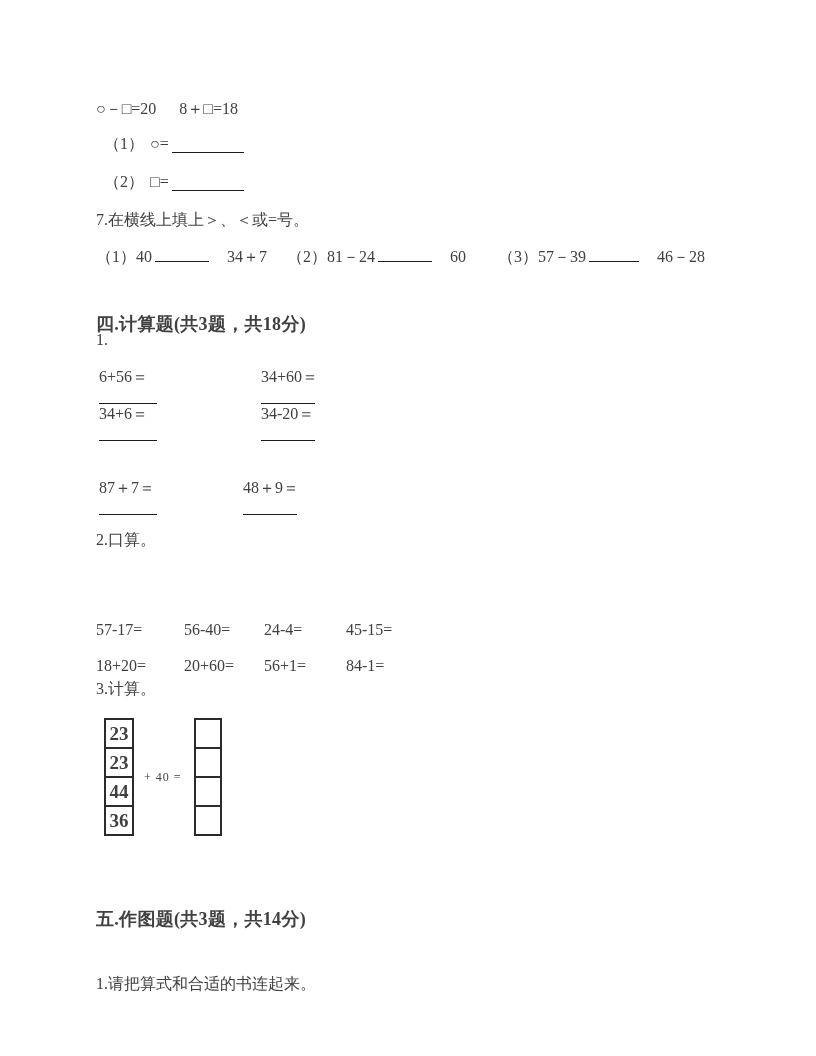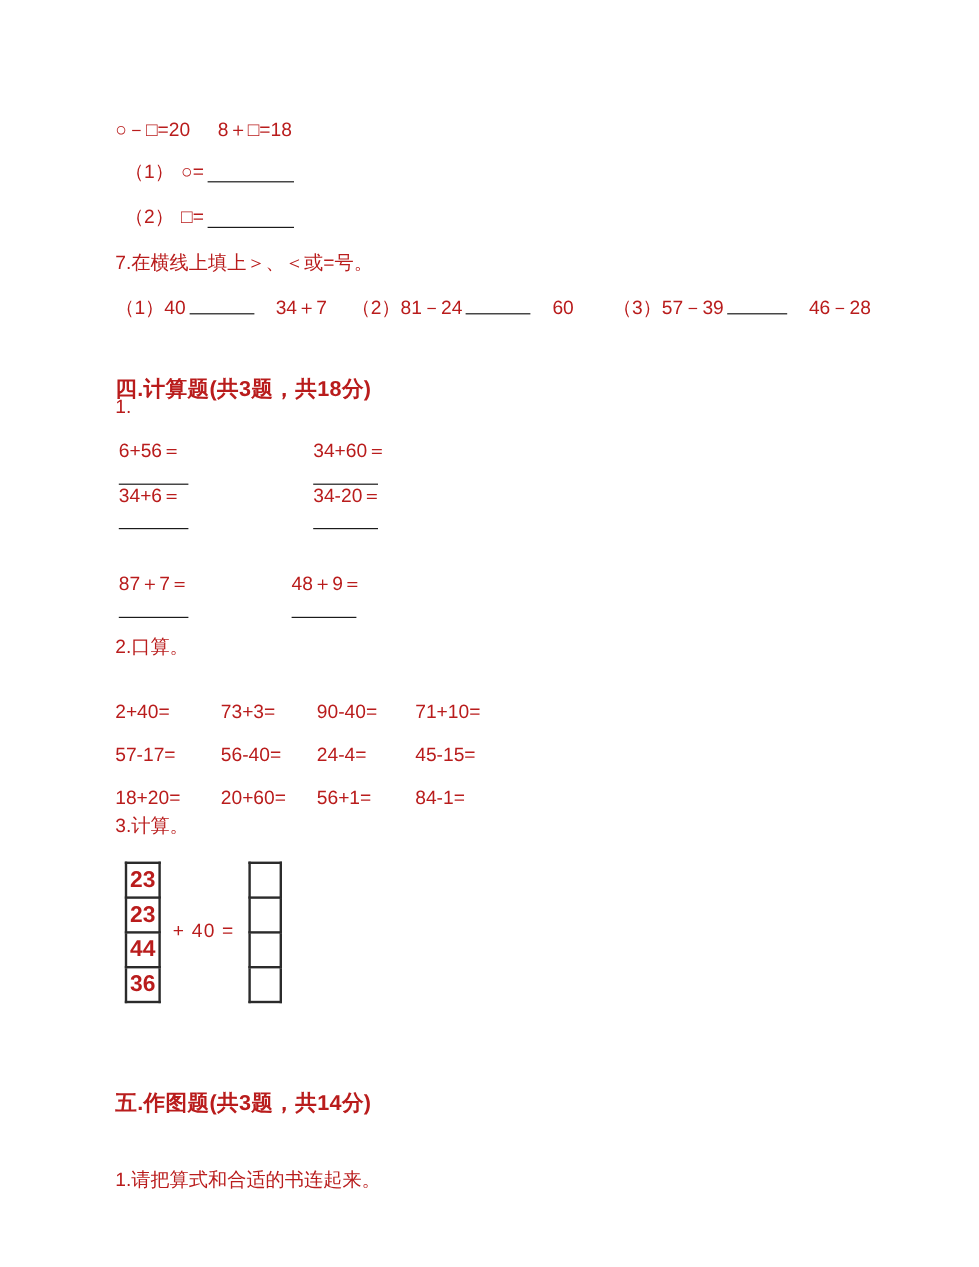--- a/index.html
+++ b/index.html
@@ -1,22 +1,22 @@
 <!DOCTYPE html>
 <html><head>
 <meta charset="utf-8">
 <style>
   html,body{margin:0;padding:0;background:#e8e8e8;}
   .page{
     position:relative;
     width:816px;height:1056px;
     margin:0 auto;
     background:#ffffff;
-    font-family:Liberation Sans, sans-serif;
-    color:#b91c1c;
+    font-family:Liberation Serif, serif;
+    color:#404040;
     font-size:16px;
     overflow:hidden;
   }
   .line{position:absolute;left:96px;white-space:nowrap;line-height:1.25;}
   .heading{font-weight:700;font-size:18px;letter-spacing:0.3px;margin-top:28px;}
   .blank{
     display:inline-block;
     border-bottom:1.5px solid #1b1b1b;
     height:1em;
     vertical-align:-4px;
@@ -42,21 +42,21 @@
   }
   table.numcol{border-collapse:collapse;}
   table.numcol td{
     border:2px solid #2b2b2b;
     width:26px;height:27px;
     text-align:center;vertical-align:middle;
     font-weight:700;font-size:19px;
     padding:0;
   }
   table.numcol.result td{width:24px;font-weight:400;}
-  .op{font-size:16px;margin:0 12px 0 10px;letter-spacing:1px;}
+  .op{font-size:12px;margin:0 12px 0 10px;letter-spacing:1px;}
 </style>
 </head>
 <body>
 
 <div class="page">
 
   <div class="line eq-top" style="top:99px">
     <span>○－□=20</span>
     <span>8＋□=18</span>
   </div>
@@ -122,26 +122,20 @@
         <span class="blank w58"></span>
       </span>
     <span class="q1cell q1right" style="left:144px">
         <span>48＋9＝</span>
         <span class="blank w54"></span>
       </span>
   </div>
 
   <div class="line" style="top:530px">2.口算。</div>
 
-  <div class="line oral-row" style="top:584px">
-    <span>2+40=</span>
-    <span>73+3=</span>
-    <span>90-40=</span>
-    <span>71+10=</span>
-  </div>
   <div class="line oral-row" style="top:620px">
     <span>57-17=</span>
     <span>56-40=</span>
     <span>24-4=</span>
     <span>45-15=</span>
   </div>
   <div class="line oral-row" style="top:656px">
     <span>18+20=</span>
     <span>20+60=</span>
     <span>56+1=</span>

